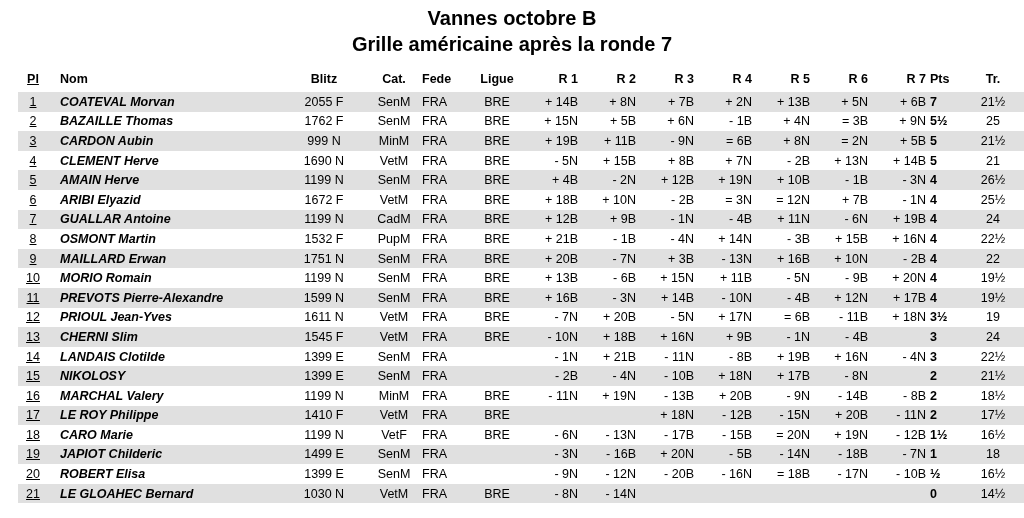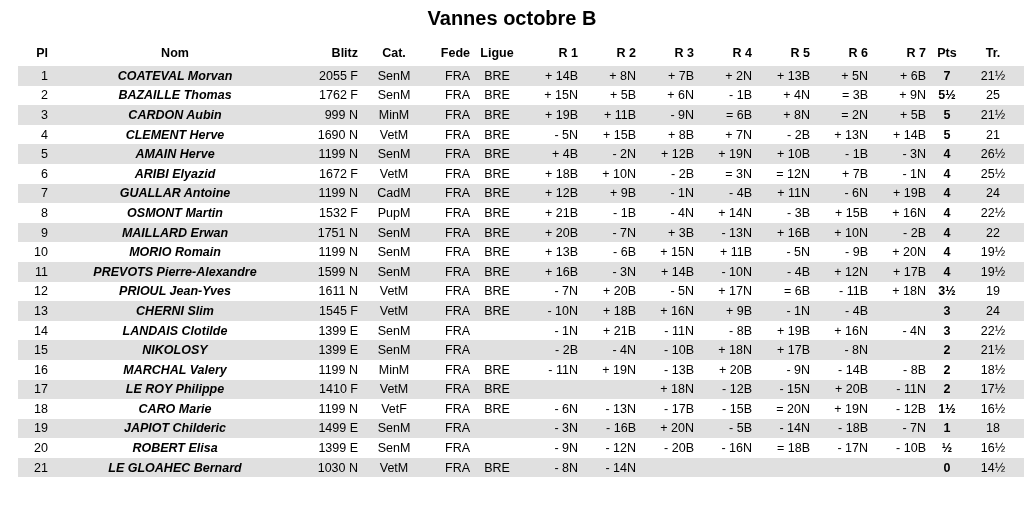--- a/index.html
+++ b/index.html
@@ -19,38 +19,39 @@
   thead th {
     font-weight:bold; height:26px; vertical-align:bottom;
     padding:0 0 6px 0; white-space:nowrap; overflow:hidden;
   }
   tbody td {
     height:19.6px; padding:0; white-space:nowrap; overflow:hidden;
     vertical-align:middle;
   }
   tbody tr:nth-child(odd) { background:var(--stripe); }
   
-  .c-pl    { width:30px;  text-align:right; }
-  .c-nom   { width:230px; text-align:center; padding-left:12px; }
-  .c-blitz { width:68px;  text-align:right; padding-right:8px; }
+  .c-pl    { width:30px;  text-align:center;text-decoration:underline; }
+  .c-nom   { width:230px; text-align:left; padding-left:12px; }
+  .c-blitz { width:68px;  text-align:center; padding-right:8px; }
   .c-cat   { width:56px;  text-align:center; }
-  .c-fede  { width:48px;  text-align:right; }
+  .c-fede  { width:48px;  text-align:left; }
   .c-ligue { width:54px;  text-align:center; }
   .c-r     { width:54px;  text-align:right; padding-right:4px; }
-  .c-pts   { width:34px;  text-align:center; padding-right:6px; }
+  .c-pts   { width:34px;  text-align:left; padding-right:6px; }
   .c-tr    { width:46px;  text-align:center; padding-right:4px; }
   .c-perf  { width:52px;  text-align:right; padding-right:2px; }
   td.c-nom { font-weight:bold;font-style:italic; }
   td.c-pts { font-weight:bold; }
 </style>
 </head>
 <body>
 
 <div class="page">
   <div class="title first">Vannes octobre B</div>
+  <div class="title">Grille américaine après la ronde 7</div>
 
   <table class="grid">
     <thead>
       <tr>
           <th class="c-pl">Pl</th>
           <th class="c-nom">Nom</th>
           <th class="c-blitz">Blitz</th>
           <th class="c-cat">Cat.</th>
           <th class="c-fede">Fede</th>
           <th class="c-ligue">Ligue</th>

